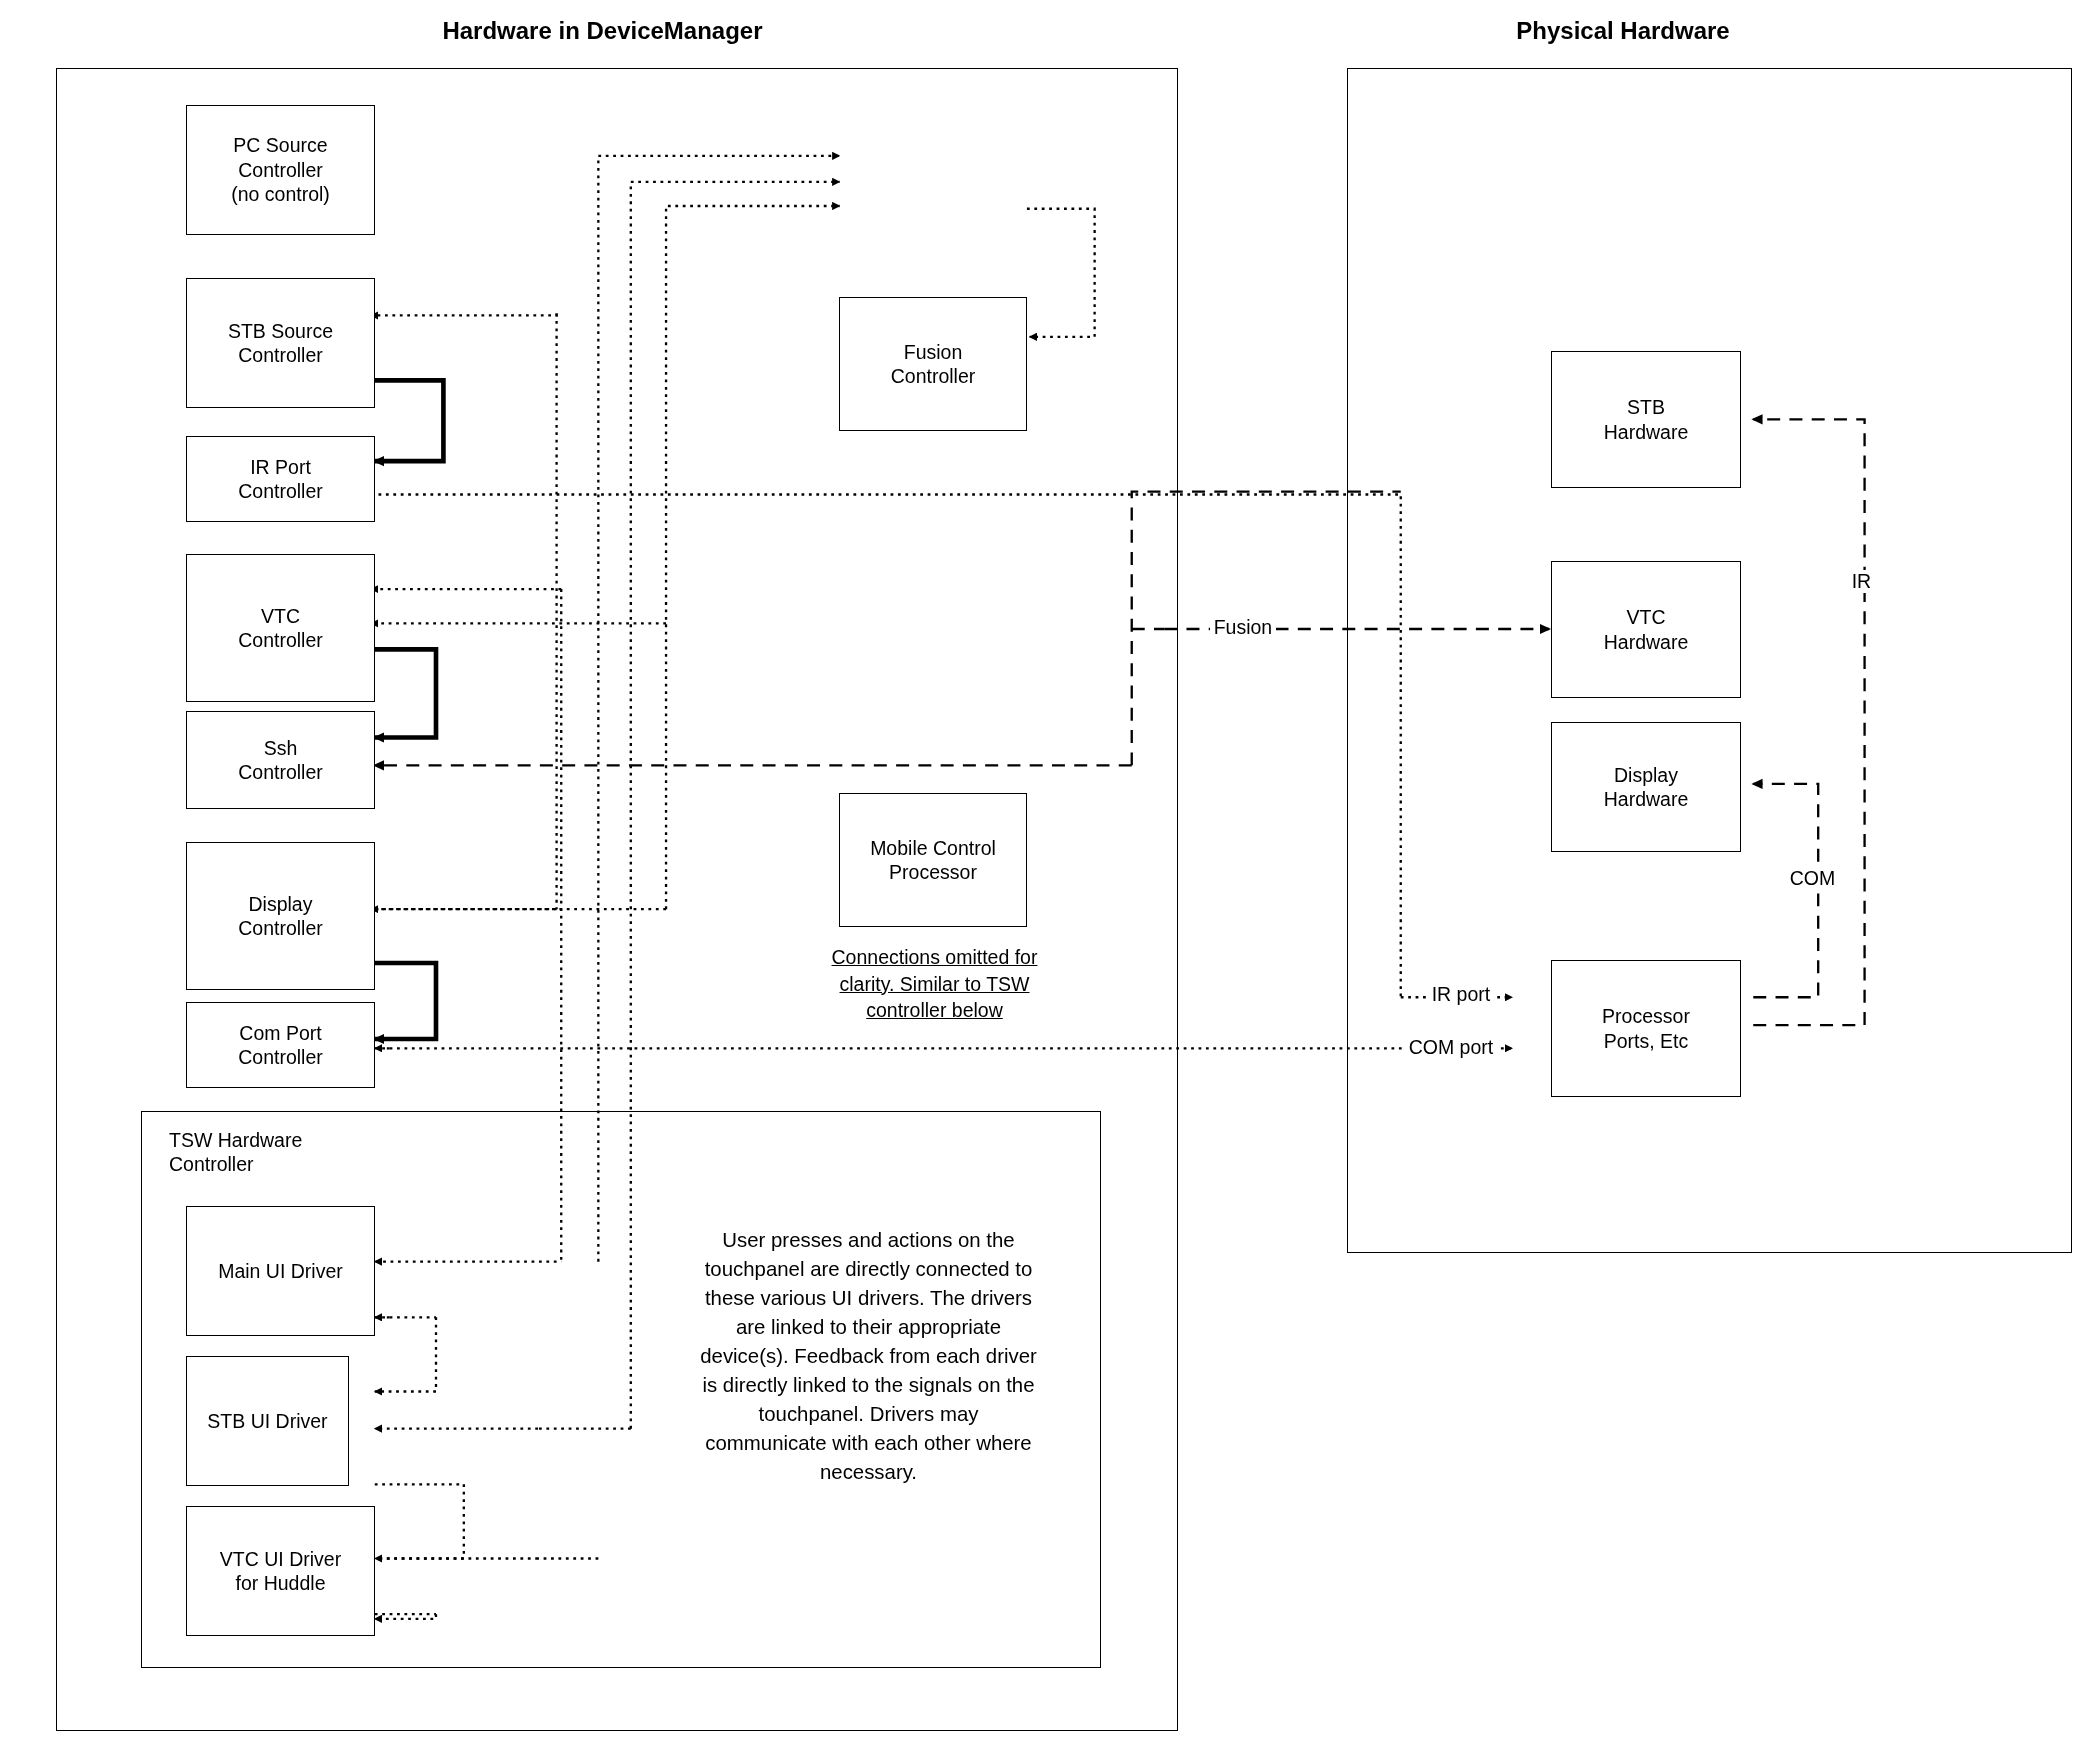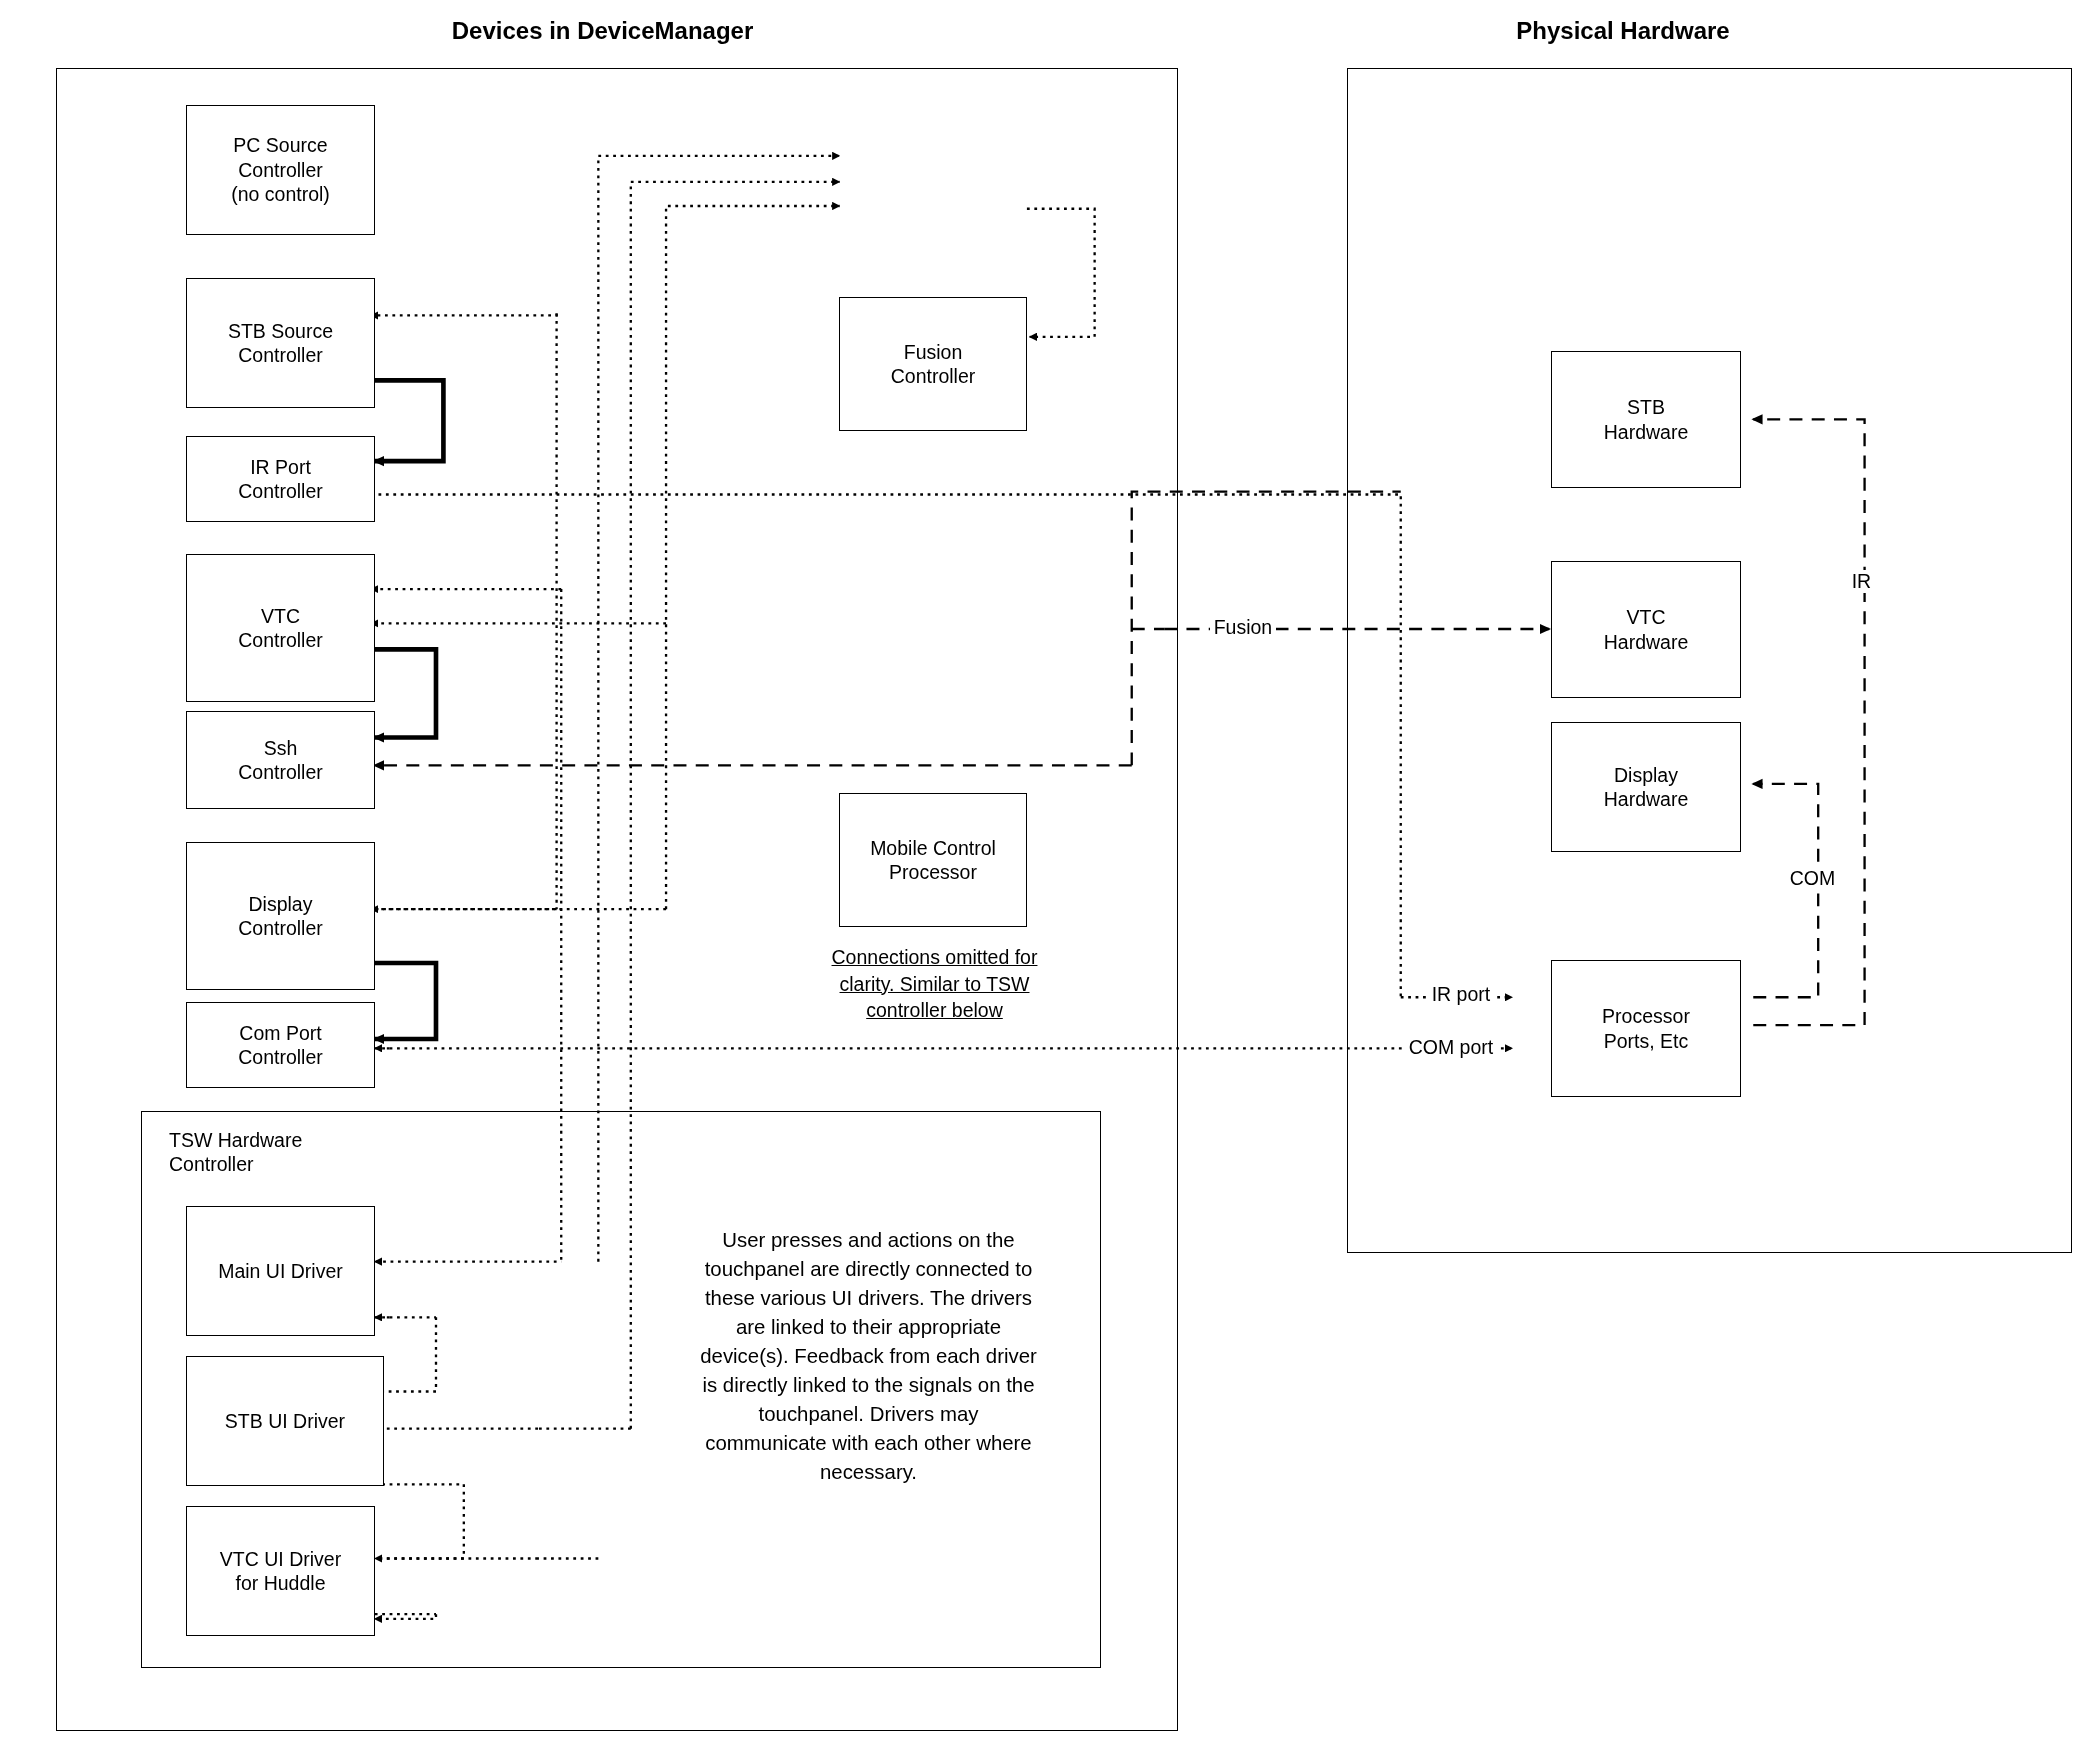--- a/index.html
+++ b/index.html
@@ -79,21 +79,21 @@
     width: 2090px;
     height: 1758px;
     pointer-events: none;
   }
 </style>
 </head>
 <body>
 
 <div id="canvas">
 
-  <div class="title" style="left:417px; top:16.7px; width:371px;">Devices in DeviceManager</div>
+  <div class="title" style="left:417px; top:16.7px; width:371px;">Hardware in DeviceManager</div>
   <div class="title" style="left:1391px; top:16.7px; width:464px;">Physical Hardware</div>
 
   <div class="panel" style="left:56px; top:68px; width:1122px; height:1663px;"></div>
   <div class="panel" style="left:1347px; top:68px; width:725px; height:1185px;"></div>
 
   <svg class="wires" viewBox="0 0 2253 1895">
     <defs>
       <marker id="arrow" markerWidth="9" markerHeight="9" refX="8" refY="4.5" orient="auto" markerUnits="userSpaceOnUse">
         <path d="M0,0 L9,4.5 L0,9 z" fill="#000"></path>
       </marker>
@@ -215,21 +215,21 @@
 
   <div class="note" style="left:810px; top:944px; width:249px;">Connections omitted for clarity. Similar to TSW controller below</div>
 
   <div class="panel" style="left:141px; top:1111px; width:960px; height:557px;"></div>
   <div class="grouplabel" style="left:169px; top:1128px; width:278px;">TSW Hardware
 Controller</div>
 
   <div class="box" style="left:186px; top:1206px; width:189px; height:130px;">
     <span style="white-space:pre-line;">Main UI Driver</span>
   </div>
-  <div class="box" style="left:186px; top:1356px; width:198px; height:130px;">
+  <div class="box" style="left:186px; top:1356px; width:163px; height:130px;">
     <span style="white-space:pre-line;">STB UI Driver</span>
   </div>
   <div class="box" style="left:186px; top:1506px; width:189px; height:130px;">
     <span style="white-space:pre-line;">VTC UI Driver
 for Huddle</span>
   </div>
 
   <div class="note-left" style="left:698px; top:1226px; width:341px;">User presses and actions on the touchpanel are directly connected to these various UI drivers.  The drivers are linked to their appropriate device(s). Feedback from each driver is directly linked to the signals on the touchpanel. Drivers may communicate with each other where necessary.</div>
 
   <div class="box" style="left:1551px; top:351px; width:190px; height:137px;">

